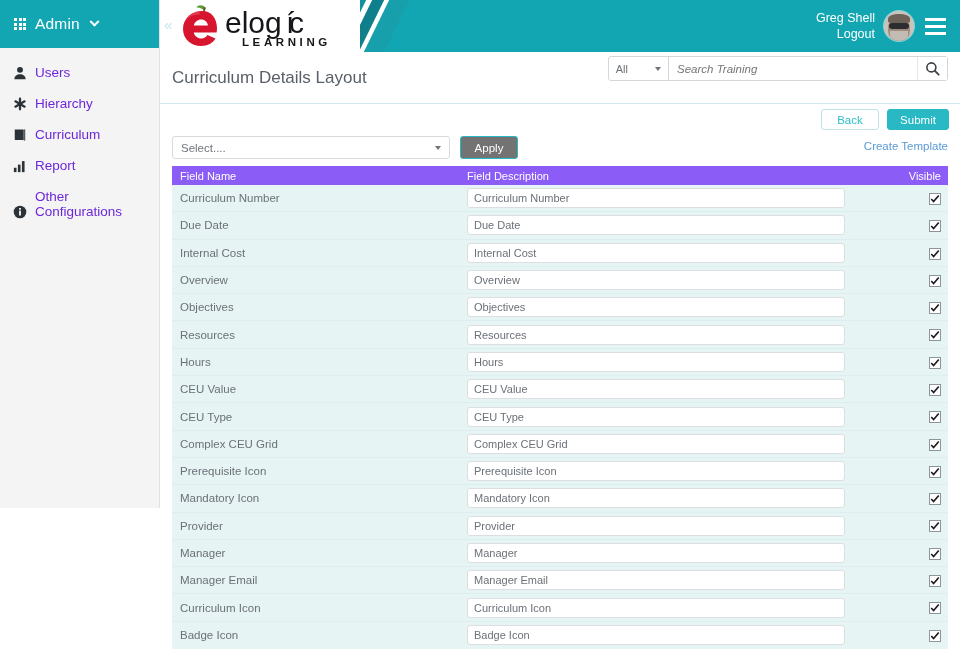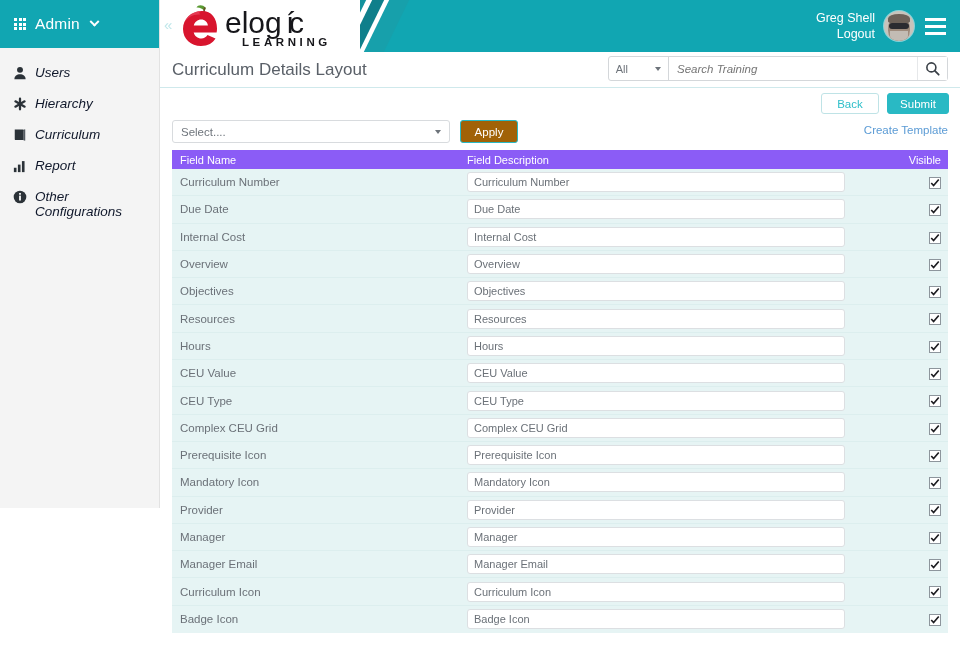--- a/index.html
+++ b/index.html
@@ -25,24 +25,23 @@
   }
   .grid-icon { display: grid; grid-template-columns: repeat(3, 3px); gap: 1.5px; }
   .grid-icon i { width: 3px; height: 3px; background: #fff; display: block; }
   .admin-label { font-size: 15.5px; letter-spacing: .2px; }
   .chev-dn {
     width: 7px; height: 7px; border-right: 2px solid #fff; border-bottom: 2px solid #fff;
     transform: rotate(45deg) translate(-2px,-2px); margin-left: 2px;
   }
   .nav { padding-top: 9px; }
   .nav-item {
-    display: flex; align-items: flex-start; gap: 8px;
-    padding: 8px 12px; color: #0f172a; font-size: 13.5px;
+    display: flex; align-items: flex-end; gap: 8px;
+    padding: 8px 12px; color: #6d28d9; font-size: 13.5px;
     cursor: pointer;
-    font-style: italic;
   }
   .nav-ico { width: 15px; height: 15px; flex: 0 0 15px; display: flex; align-items: center; justify-content: center; color: #2b3238; }
   .nav-ico svg { display: block; }
 
   
   .main { flex: 1; height: 660px; position: relative; background: #fff; }
 
   
   .topbar { height: 52px; position: relative; overflow: hidden; background: #11a6b2; }
   .topbar .white-block {
@@ -80,21 +79,21 @@
     background: #6d6158; border-radius: 50% 50% 20% 20%; }
   .avatar .glasses { position: absolute; left: 5px; top: 12px; width: 20px; height: 6px;
     background: #2b2b30; border-radius: 3px; }
   .avatar .beard { position: absolute; left: 6px; top: 20px; width: 18px; height: 10px;
     background: #c3bcb4; border-radius: 0 0 50% 50%; }
   .burger { display: flex; flex-direction: column; gap: 4px; cursor: pointer; padding: 4px 2px; }
   .burger i { display: block; width: 21px; height: 3px; background: #fff; }
 
   
   .title-row {
-    height: 36px; border-bottom: 1px solid #cfe9ec;
+    height: 52px; border-bottom: 1px solid #cfe9ec;
     display: flex; align-items: center; padding: 0 12px;
     position: relative;
   }
   .page-title { font-size: 17px; color: #5a6068; font-weight: 400; }
   .search-wrap {
     position: absolute; right: 12px; top: 4px;
     display: flex; align-items: stretch; height: 25px;
     border: 1px solid #d4d7da; border-radius: 3px; background: #fff;
   }
   .search-scope {
@@ -129,21 +128,21 @@
   .filter-row { height: 32px; position: relative; padding: 0 12px; }
   .select-box {
     position: absolute; left: 12px; top: 2px; width: 278px; height: 23px;
     border: 1px solid #d8dbde; border-radius: 3px; background: #fff;
     display: flex; align-items: center; padding: 0 8px;
     font-size: 11.5px; color: #6f757c; cursor: pointer;
   }
   .select-box .caret { position: absolute; right: 8px; }
   .btn-apply {
     position: absolute; left: 300px; top: 2px; width: 58px; height: 23px;
-    background: #a16207; border: 1px solid #29b9c4; border-radius: 3px;
+    background: #737373; border: 1px solid #29b9c4; border-radius: 3px;
     color: #fff; font-size: 11.5px; display: flex; align-items: center;
     justify-content: center; cursor: pointer; font-family: "Liberation Sans", sans-serif;
   }
   .tpl-link {
     position: absolute; right: 12px; top: 6px;
     font-size: 11.5px; color: #5b9bd5; cursor: pointer; text-decoration: none; padding-left: 40px;
   }
 
   
   .table { margin: 0 12px; }

